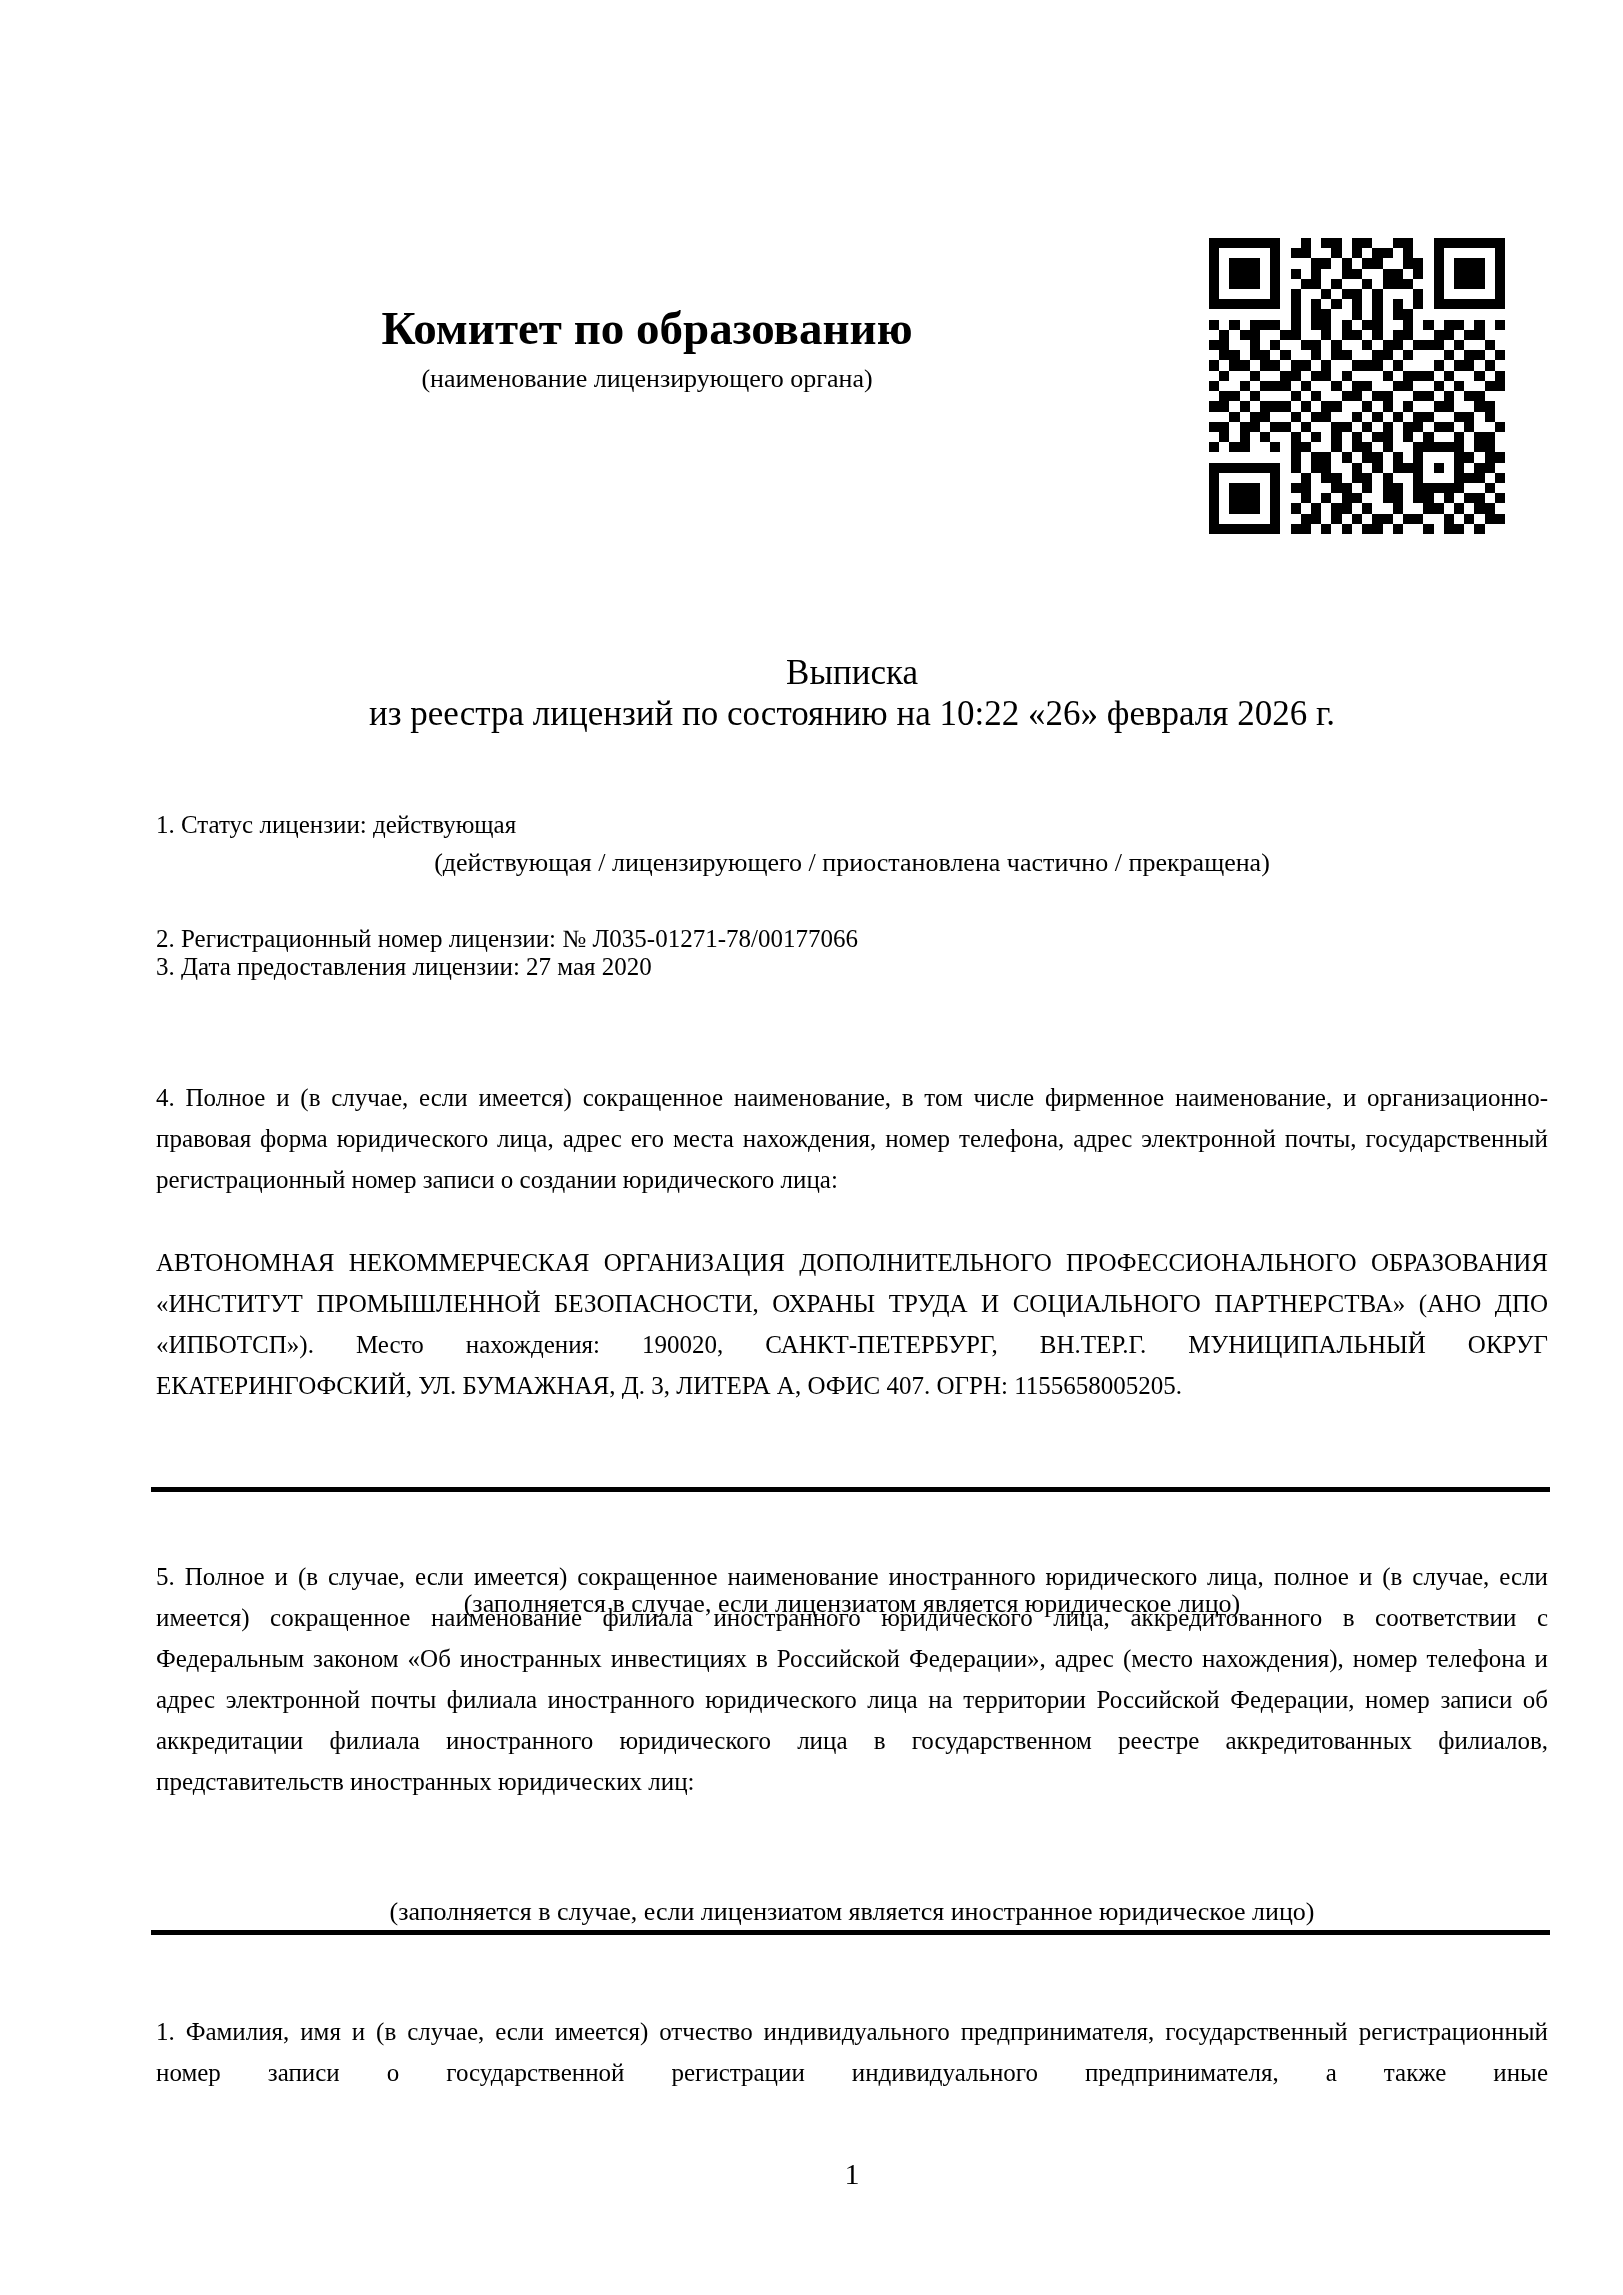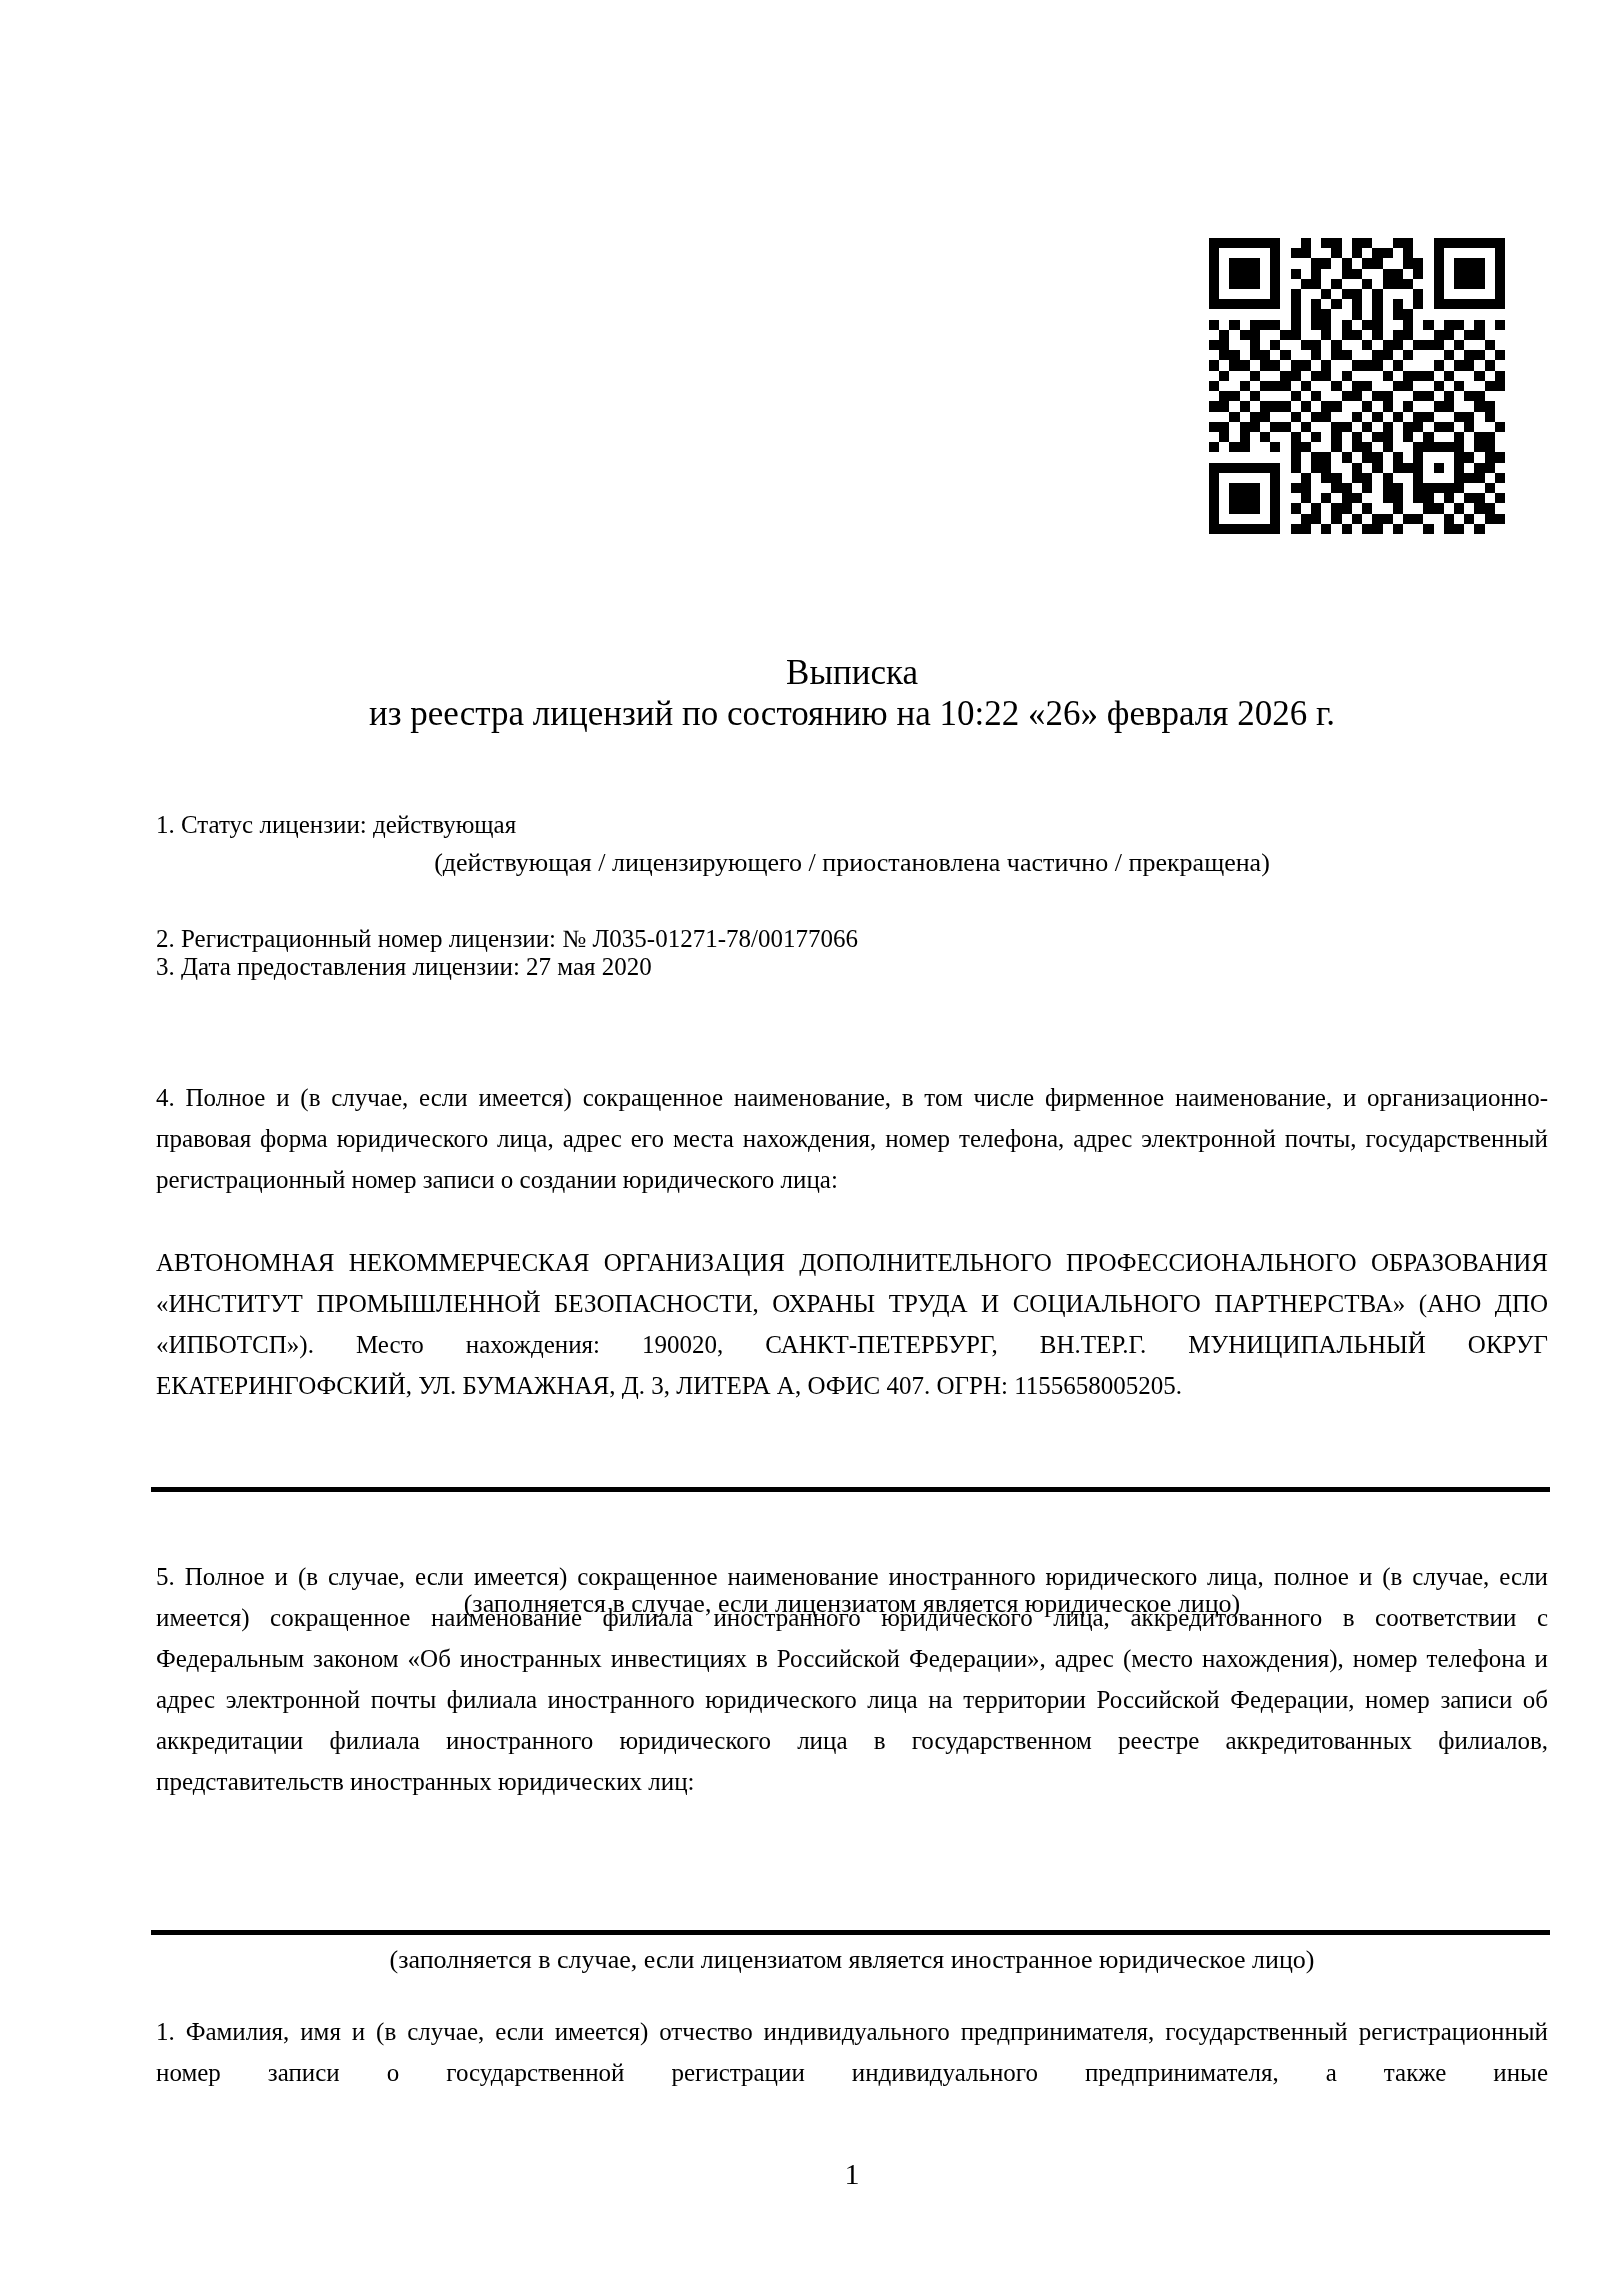--- a/index.html
+++ b/index.html
@@ -86,37 +86,41 @@
   .item1   { top: 804px; }
   .cap1    { top: 847px; }
   .item2   { top: 918px; }
   .item3   { top: 946px; }
   .p4a     { top: 1077px; }
   .p4b     { top: 1242px; }
   .rule1   { top: 1487px; }
   .cap-jur { top: 1588px; }
   .p5      { top: 1556px; }
   .rule2   { top: 1930px; }
-  .cap-for { top: 1944px; }
+  .cap-for { top: 1896px; }
   .p6      { top: 2011px; }
 
   .page-number {
     left: 156px;
     top: 2157px;
     width: 1392px;
     text-align: center;
     font-size: 30px;
     line-height: 34px;
   }
 </style>
 </head>
 <body>
 
 <div class="page">
 
+  <div class="abs authority">
+    <div class="authority-name">Комитет по образованию</div>
+    <div class="authority-caption">(наименование лицензирующего органа)</div>
+  </div>
 
   <div class="abs qr">
     <svg id="qr-svg" shape-rendering="crispEdges" fill="#000000" viewBox="0 0 29 29">
         <rect x="0" y="0" width="1" height="1"></rect>
         <rect x="1" y="0" width="1" height="1"></rect>
         <rect x="2" y="0" width="1" height="1"></rect>
         <rect x="3" y="0" width="1" height="1"></rect>
         <rect x="4" y="0" width="1" height="1"></rect>
         <rect x="5" y="0" width="1" height="1"></rect>
         <rect x="6" y="0" width="1" height="1"></rect>

